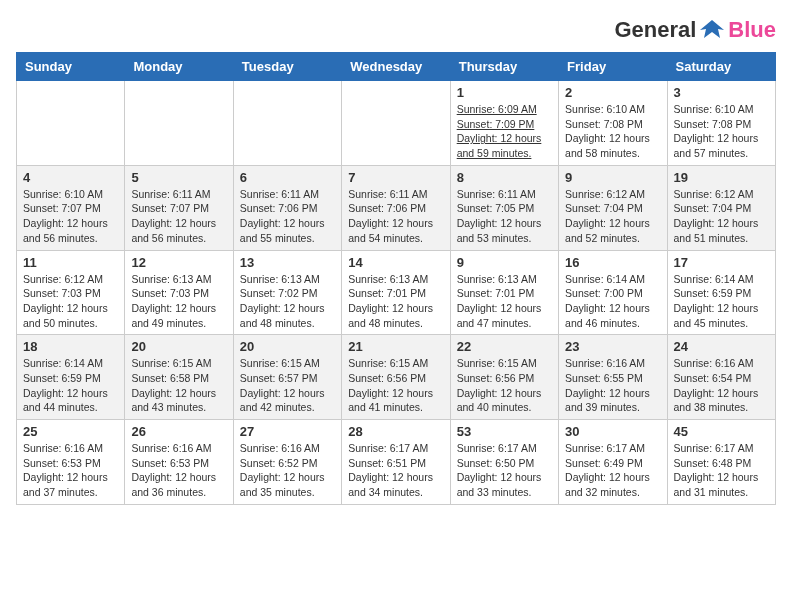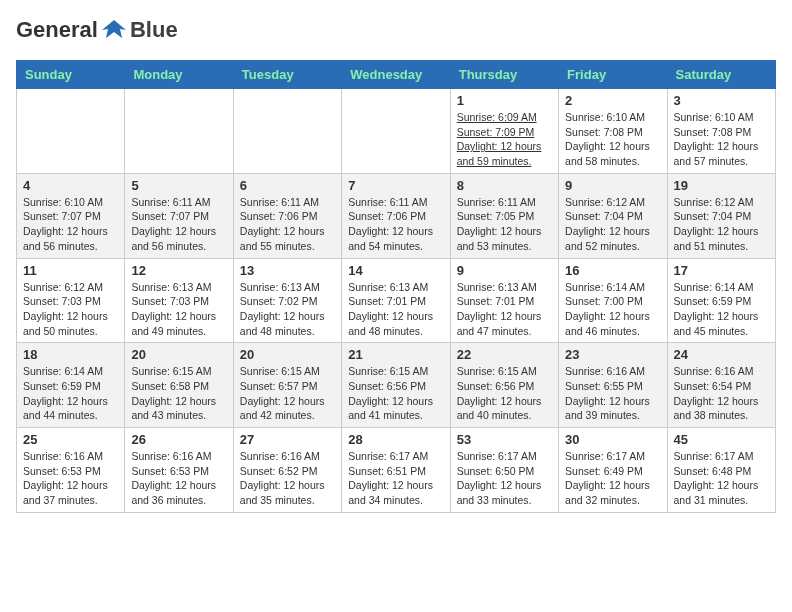--- a/index.html
+++ b/index.html
@@ -5,40 +5,40 @@
     * { box-sizing: border-box; margin: 0; padding: 0; }
     body {
       font-family: Arial, sans-serif;
       background: #fff;
       width: 792px;
       min-height: 612px;
       padding: 16px;
     }
     .header-area {
       display: flex;
-      justify-content: flex-start;
+      justify-content: flex-end;
       align-items: flex-start;
-      margin-bottom: 16px;
+      margin-bottom: 8px;
     }
     .logo {
       display: flex;
       flex-direction: column;
       align-items: flex-start;
     }
     .logo-text {
       display: flex;
       align-items: center;
       font-size: 22px;
       font-weight: bold;
     }
     .logo-general {
       color: #333;
     }
     .logo-blue {
-      color: #404040;
+      color: #ec4899;
     }
     .logo-icon {
       width: 28px;
       height: 28px;
       margin: 0 2px;
     }
     .title-area {
       text-align: right;
     }
     .month-title {
@@ -51,21 +51,21 @@
       font-size: 16px;
       color: #444;
     }
     .calendar-table {
       width: 100%;
       border-collapse: collapse;
       border: 1px solid #ccc;
     }
     .calendar-table th {
       background: #2a6db5;
-      color: #86efac;
+      color: #ffffff;
       text-align: left;
       padding: 6px 8px;
       font-size: 13px;
       border: 1px solid #2a6db5;
     }
     .calendar-table td {
       border: 1px solid #ccc;
       vertical-align: top;
       padding: 4px 6px;
       width: calc(100% / 7);

